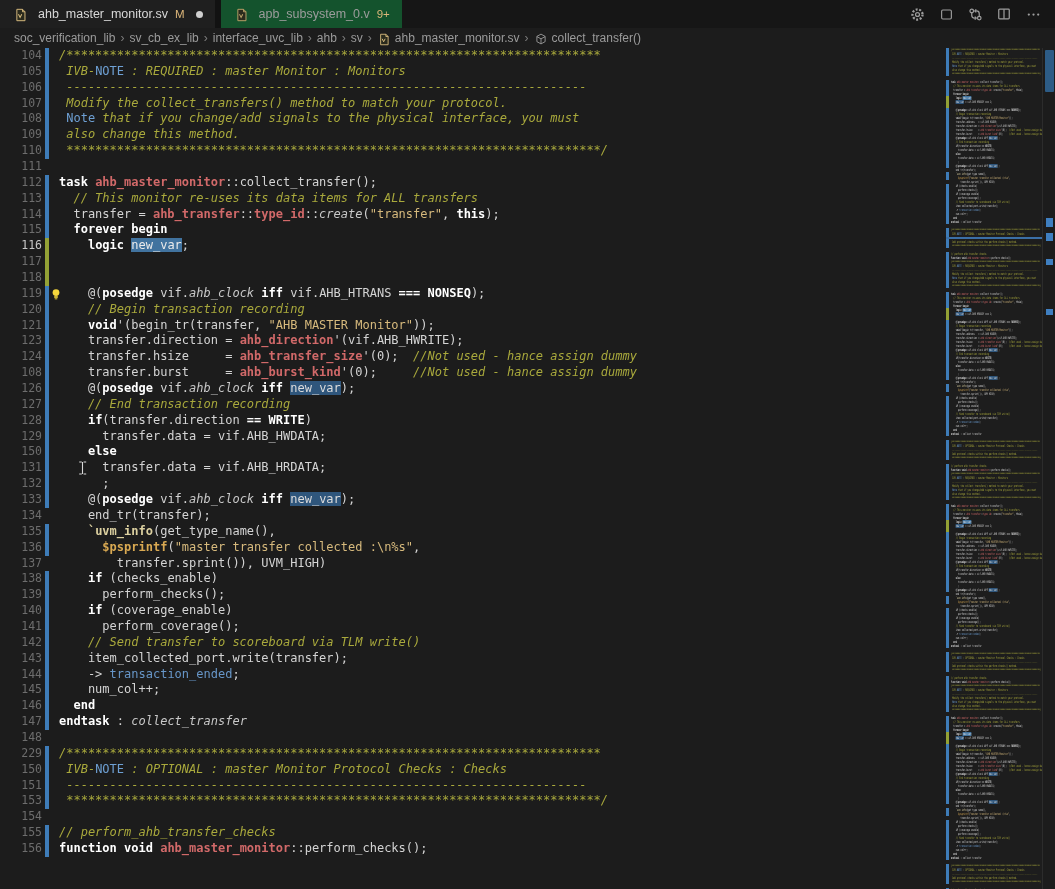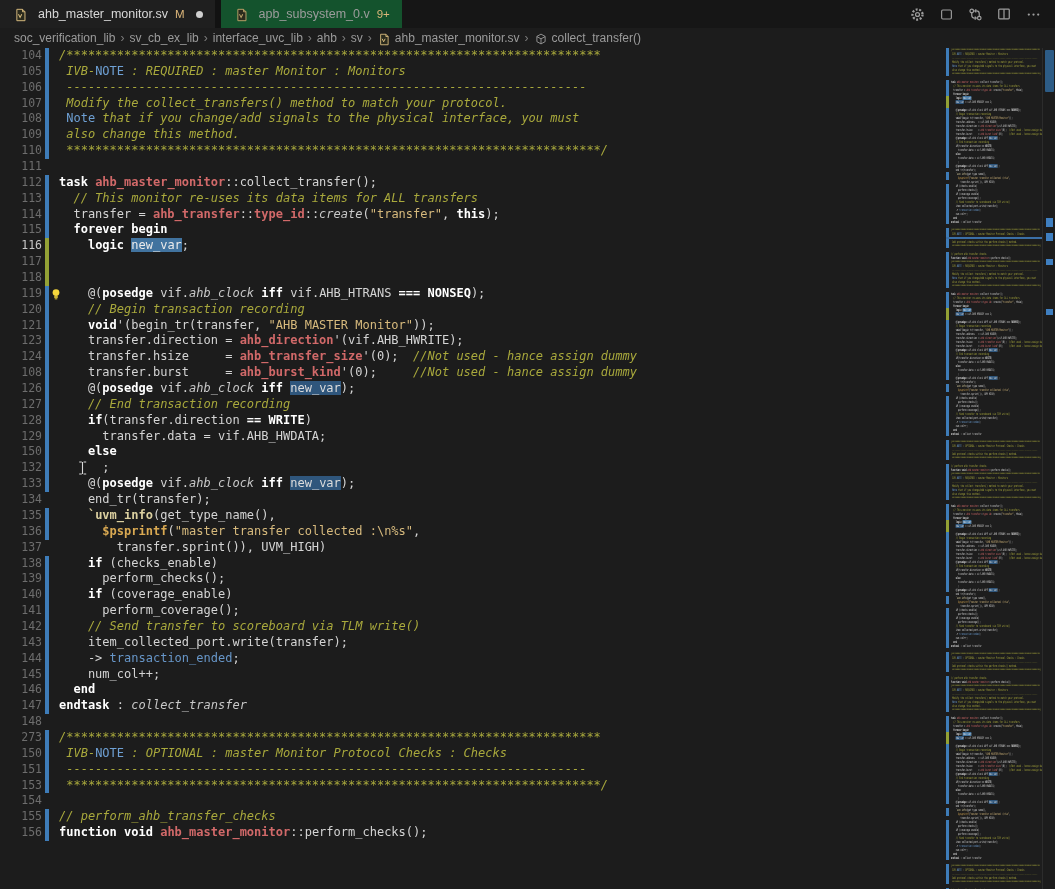--- a/index.html
+++ b/index.html
@@ -281,20 +281,25 @@
           <span class="lnum">129</span>
           <span class="gbar m"></span>
           <span class="lcontent"><span class="tk-d">      transfer.data = vif.AHB_HWDATA;</span></span>
         </div>
         <div class="line">
           <span class="lnum">150</span>
           <span class="gbar m"></span>
           <span class="lcontent"><span class="tk-d">    </span><span class="tk-k">else</span></span>
         </div>
         <div class="line">
+          <span class="lnum">131</span>
+          <span class="gbar m"></span>
+          <span class="lcontent"><span class="tk-d">      transfer.data = vif.AHB_HRDATA;</span></span>
+        </div>
+        <div class="line">
           <span class="lnum">132</span>
           <span class="gbar m"></span>
           <span class="lcontent"><span class="tk-d">      ;</span></span>
         </div>
         <div class="line">
           <span class="lnum">133</span>
           <span class="gbar m"></span>
           <span class="lcontent"><span class="tk-d">    @(</span><span class="tk-k">posedge</span><span class="tk-d"> vif.</span><span class="tk-i">ahb_clock</span><span class="tk-d"> </span><span class="tk-k">iff</span><span class="tk-d"> </span><span class="tk-hlo">new_var</span><span class="tk-d">);</span></span>
         </div>
         <div class="line">
@@ -366,21 +371,21 @@
           <span class="lnum">147</span>
           <span class="gbar m"></span>
           <span class="lcontent"><span class="tk-k">endtask</span><span class="tk-d"> : </span><span class="tk-i">collect_transfer</span></span>
         </div>
         <div class="line">
           <span class="lnum">148</span>
           <span class="gbar"></span>
           <span class="lcontent"></span>
         </div>
         <div class="line">
-          <span class="lnum">273</span>
+          <span class="lnum">229</span>
           <span class="gbar m"></span>
           <span class="lcontent"><span class="tk-c">/**************************************************************************</span></span>
         </div>
         <div class="line">
           <span class="lnum">150</span>
           <span class="gbar m"></span>
           <span class="lcontent"><span class="tk-c"> IVB-</span><span class="tk-cb">NOTE</span><span class="tk-c"> : OPTIONAL : master Monitor Protocol Checks : Checks</span></span>
         </div>
         <div class="line">
           <span class="lnum">151</span>

